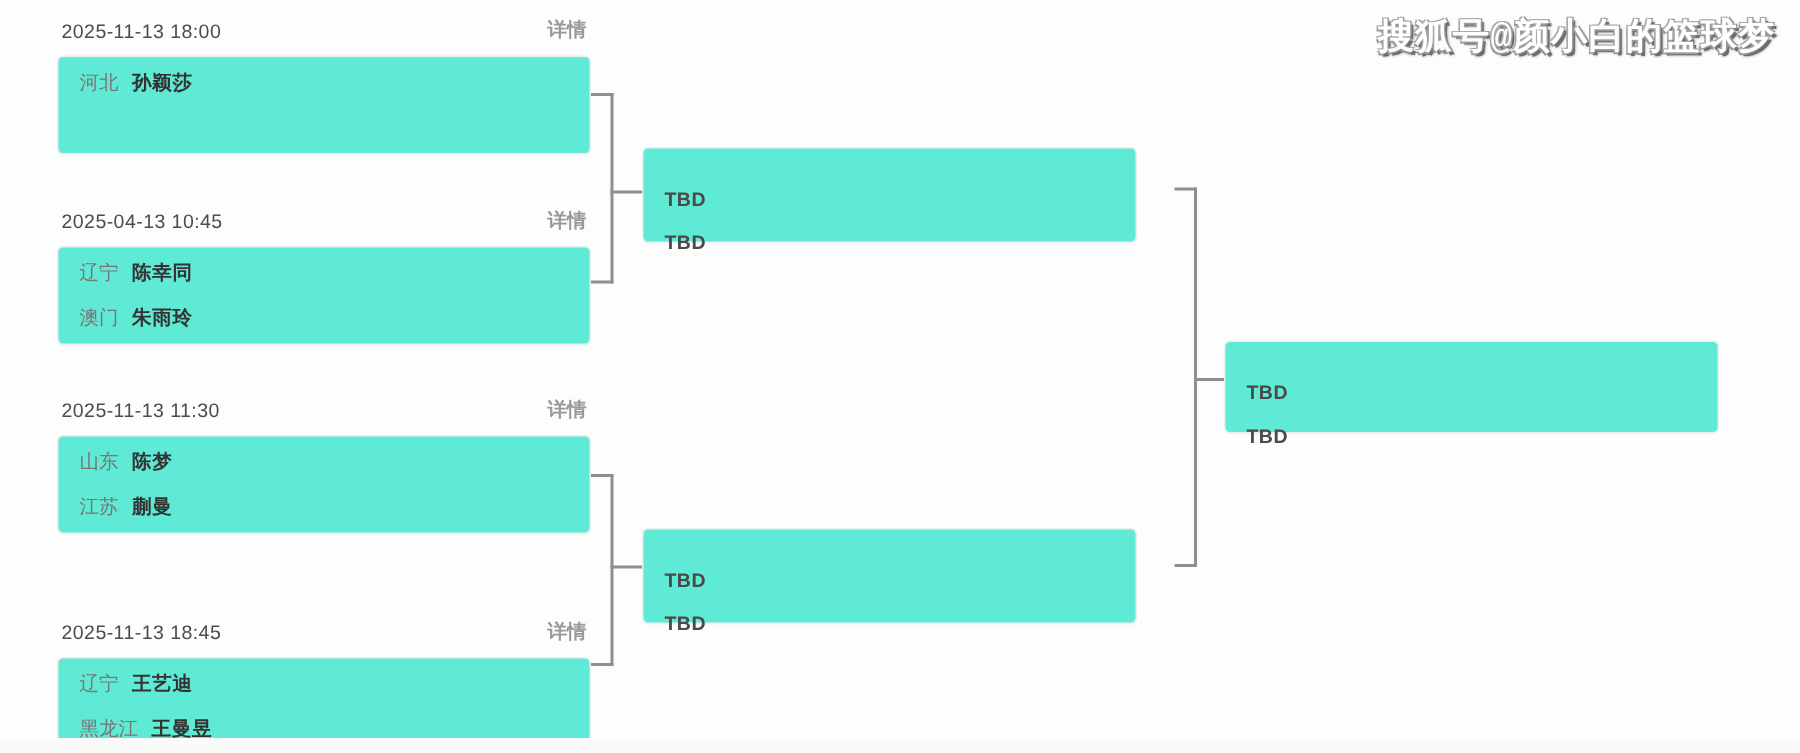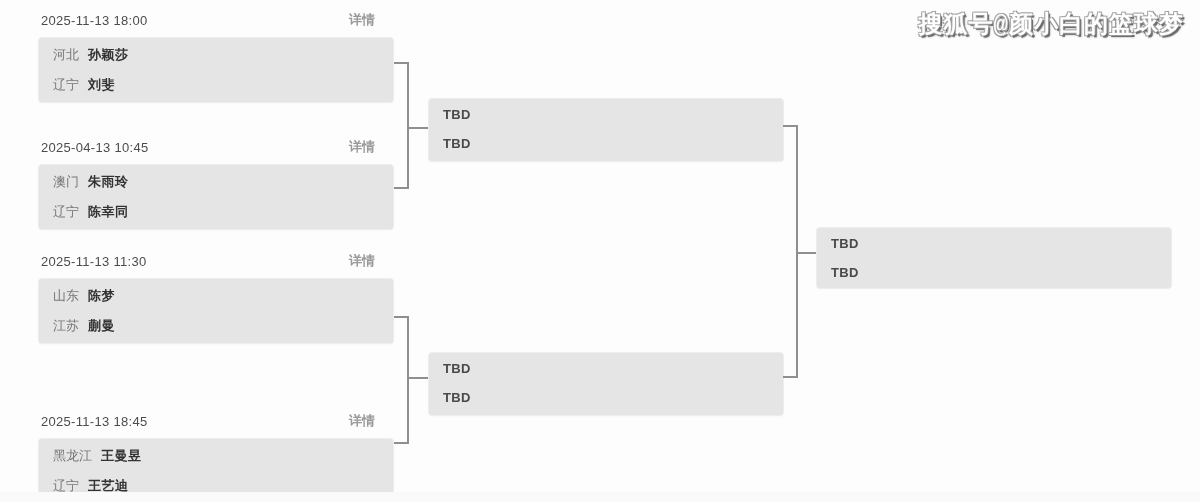--- a/index.html
+++ b/index.html
@@ -11,37 +11,37 @@
     position: relative;
     width: 1200px;
     height: 502px;
     background: #fdfdfd;
     overflow: hidden;
   }
   
   .match { position: absolute; left: 38px; width: 356px; }
   .m-head {
     display: flex; justify-content: space-between; align-items: center;
-    height: 18px; margin: 0 19px 8px 3px; font-size: 13px;
+    height: 18px; margin: 0 3px 8px 3px; font-size: 13px;
   }
   .m-date { color: #4c4c4c; letter-spacing: 0.3px; }
   .m-details { color: #999; cursor: pointer; text-decoration: none; font-weight: bold; }
   .box {
-    background: #e5e5e5;
+    background: #5eead4;
     border: 1px solid #ededed;
     border-radius: 4px;
     box-sizing: border-box;
     box-shadow: 0 1px 2px rgba(0,0,0,0.02);
   }
   .match .box { height: 66px; padding-top: 2px; }
   .row { height: 30px; line-height: 30px; padding-left: 14px; font-size: 13px; white-space: nowrap; }
   .region { color: #777; display: inline-block; margin-right: 9px; }
   .pname  { color: #333; font-weight: bold; letter-spacing: 0.5px; }
   
-  .tbd-box { position: absolute; width: 356px; height: 64px; padding-top: 1px; }
+  .tbd-box { position: absolute; width: 330px; height: 64px; padding-top: 19px; }
   .tbd-box .row { height: 29px; line-height: 29px; }
   .tbd { color: #4a4a4a; font-weight: bold; letter-spacing: 0.3px; }
   
   .bracket {
     position: absolute;
     border: 2px solid #8f8f8f;
     border-left: none;
     box-sizing: border-box;
   }
   .branch { position: absolute; height: 2px; background: #8f8f8f; }
@@ -67,42 +67,39 @@
 
   <div class="match" style="top:11px">
     <div class="m-head">
       <span class="m-date">2025-11-13 18:00</span>
       <span class="m-details">详情</span>
     </div>
     <div class="box">
       <div class="row">
         <span class="region">河北</span><span class="pname">孙颖莎</span>
       </div>
-      <div class="row">
-        <span class="region">辽宁</span><span class="pname">刘斐</span>
-      </div>
     </div>
   </div>
 
   <div class="match" style="top:138px">
     <div class="m-head">
       <span class="m-date">2025-04-13 10:45</span>
       <span class="m-details">详情</span>
     </div>
     <div class="box">
       <div class="row">
-        <span class="region">澳门</span><span class="pname">朱雨玲</span>
+        <span class="region">辽宁</span><span class="pname">陈幸同</span>
       </div>
       <div class="row">
-        <span class="region">辽宁</span><span class="pname">陈幸同</span>
+        <span class="region">澳门</span><span class="pname">朱雨玲</span>
       </div>
     </div>
   </div>
 
-  <div class="match" style="top:252px">
+  <div class="match" style="top:264px">
     <div class="m-head">
       <span class="m-date">2025-11-13 11:30</span>
       <span class="m-details">详情</span>
     </div>
     <div class="box">
       <div class="row">
         <span class="region">山东</span><span class="pname">陈梦</span>
       </div>
       <div class="row">
         <span class="region">江苏</span><span class="pname">蒯曼</span>
@@ -110,24 +107,24 @@
     </div>
   </div>
 
   <div class="match" style="top:412px">
     <div class="m-head">
       <span class="m-date">2025-11-13 18:45</span>
       <span class="m-details">详情</span>
     </div>
     <div class="box">
       <div class="row">
-        <span class="region">黑龙江</span><span class="pname">王曼昱</span>
+        <span class="region">辽宁</span><span class="pname">王艺迪</span>
       </div>
       <div class="row">
-        <span class="region">辽宁</span><span class="pname">王艺迪</span>
+        <span class="region">黑龙江</span><span class="pname">王曼昱</span>
       </div>
     </div>
   </div>
 
   <div class="box tbd-box" style="left:428px; top:98px">
     <div class="row">
       <span class="tbd">TBD</span>
     </div>
     <div class="row">
       <span class="tbd">TBD</span>

